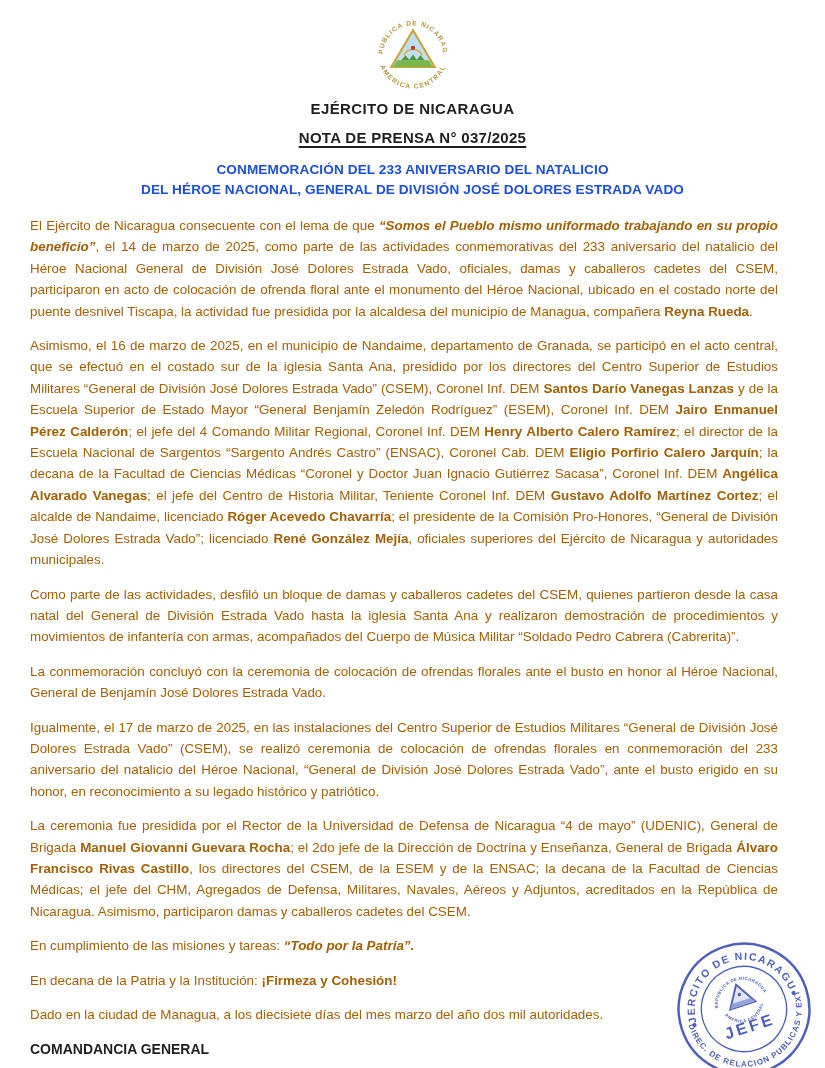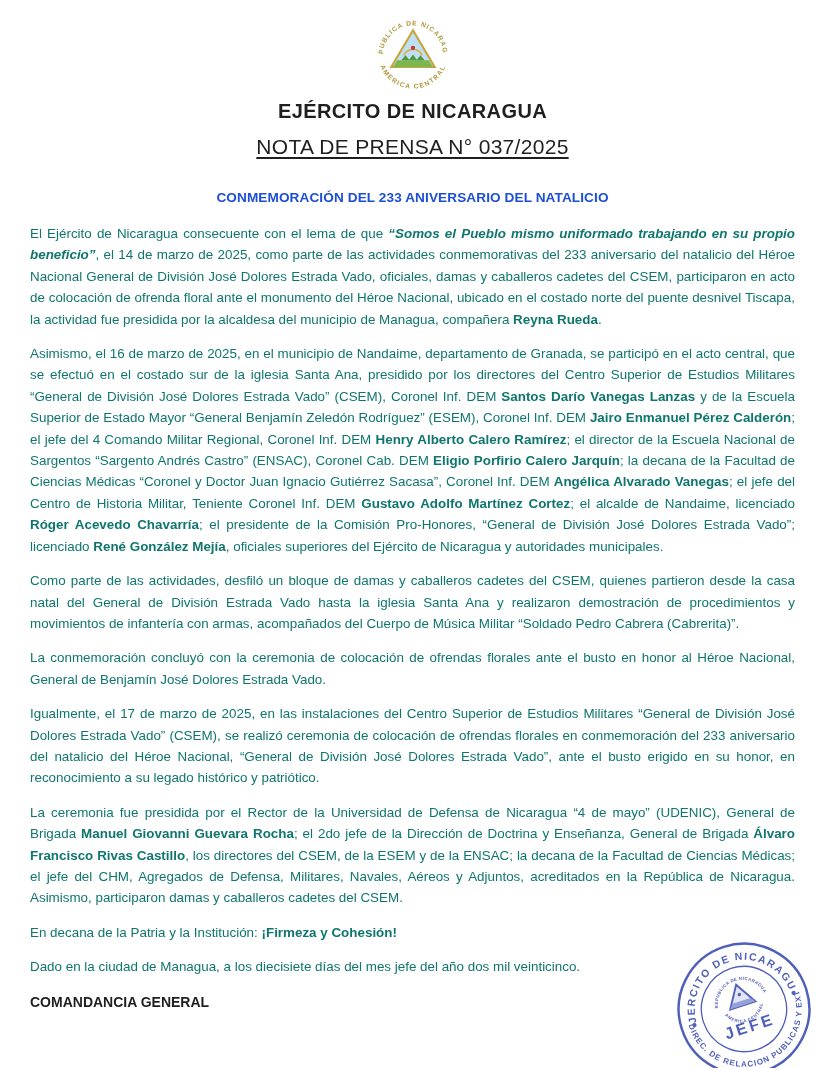--- a/index.html
+++ b/index.html
@@ -6,36 +6,36 @@
   body{
     width:825px;height:1068px;background:#ffffff;
     font-family:"Liberation Sans", sans-serif;
     -webkit-font-smoothing:antialiased;
   }
   .page{position:relative;width:825px;height:1068px;overflow:hidden;background:#fff;}
   .content{padding:10px 30px 0 30px;}
   header{text-align:center;}
   .emblem{display:inline-block;margin-top:2px;}
   .doc-title{
-    font-size:20px;font-weight:bold;color:#1f1f1f;
+    font-size:15px;font-weight:bold;color:#1f1f1f;
     letter-spacing:.4px;margin:4px 0 0 0;
   }
   .press-note{
-    display:inline-block;font-size:21px;font-weight:normal;color:#1f1f1f;
+    display:inline-block;font-size:15px;font-weight:bold;color:#1f1f1f;
     text-decoration:underline;text-underline-offset:3px;text-decoration-thickness:2px;
-    margin:12px 0 16px 0;letter-spacing:.3px;
+    margin:12px 0 0 0;letter-spacing:.3px;
   }
   .headline{
     font-size:13.6px;font-weight:bold;color:#1d4ed8;
     line-height:20px;margin:13px 0 0 0;letter-spacing:.1px;
   }
   main{margin-top:15px;}
   p.body-par{
-    font-size:13.4px;line-height:21.4px;color:#0f766e;
-    text-align:justify;margin:0 0 13px 0;
+    font-size:13.4px;line-height:21.4px;color:#a16207;
+    text-align:justify;margin:0 17px 13px 0;
   }
   .footer-block{
     text-align:left;font-weight:bold;color:#1f1f1f;
     font-size:14px;line-height:22px;margin-top:3px;
   }
   .stamp{
     position:absolute;right:10px;top:938px;width:142px;height:142px;
     transform:rotate(-18deg);opacity:.93;pointer-events:none;
   } 
 </style>
@@ -68,32 +68,34 @@
       </div>
 
       <h1 class="doc-title">EJÉRCITO DE NICARAGUA</h1>
 
       <div>
         <span class="press-note">NOTA DE PRENSA N° 037/2025</span>
       </div>
 
       <div class="headline">
         <div>CONMEMORACIÓN DEL 233 ANIVERSARIO DEL NATALICIO</div>
+        <div>DEL HÉROE NACIONAL, GENERAL DE DIVISIÓN JOSÉ DOLORES ESTRADA VADO</div>
       </div>
     </header>
 
     <main>
       <p class="body-par"><span>El Ejército de Nicaragua consecuente con el lema de que </span><span style="font-weight: bold; font-style: italic;">“Somos el Pueblo mismo uniformado trabajando en su propio beneficio”</span><span>, el 14 de marzo de 2025, como parte de las actividades conmemorativas del 233 aniversario del natalicio del Héroe Nacional General de División José Dolores Estrada Vado, oficiales, damas y caballeros cadetes del CSEM, participaron en acto de colocación de ofrenda floral ante el monumento del Héroe Nacional, ubicado en el costado norte del puente desnivel Tiscapa, la actividad fue presidida por la alcaldesa del municipio de Managua, compañera </span><span style="font-weight: bold;">Reyna Rueda</span><span>.</span></p>
       <p class="body-par"><span>Asimismo, el 16 de marzo de 2025, en el municipio de Nandaime, departamento de Granada, se participó en el acto central, que se efectuó en el costado sur de la iglesia Santa Ana, presidido por los directores del Centro Superior de Estudios Militares “General de División José Dolores Estrada Vado” (CSEM), Coronel Inf. DEM </span><span style="font-weight: bold;">Santos Darío Vanegas Lanzas</span><span> y de la Escuela Superior de Estado Mayor “General Benjamín Zeledón Rodríguez” (ESEM), Coronel Inf. DEM </span><span style="font-weight: bold;">Jairo Enmanuel Pérez Calderón</span><span>; el jefe del 4 Comando Militar Regional, Coronel Inf. DEM </span><span style="font-weight: bold;">Henry Alberto Calero Ramírez</span><span>; el director de la Escuela Nacional de Sargentos “Sargento Andrés Castro” (ENSAC), Coronel Cab. DEM </span><span style="font-weight: bold;">Eligio Porfirio Calero Jarquín</span><span>; la decana de la Facultad de Ciencias Médicas “Coronel y Doctor Juan Ignacio Gutiérrez Sacasa”, Coronel Inf. DEM </span><span style="font-weight: bold;">Angélica Alvarado Vanegas</span><span>; el jefe del Centro de Historia Militar, Teniente Coronel Inf. DEM </span><span style="font-weight: bold;">Gustavo Adolfo Martínez Cortez</span><span>; el alcalde de Nandaime, licenciado </span><span style="font-weight: bold;">Róger Acevedo Chavarría</span><span>; el presidente de la Comisión Pro-Honores, “General de División José Dolores Estrada Vado”; licenciado </span><span style="font-weight: bold;">René González Mejía</span><span>, oficiales superiores del Ejército de Nicaragua y autoridades municipales.</span></p>
       <p class="body-par"><span>Como parte de las actividades, desfiló un bloque de damas y caballeros cadetes del CSEM, quienes partieron desde la casa natal del General de División Estrada Vado hasta la iglesia Santa Ana y realizaron demostración de procedimientos y movimientos de infantería con armas, acompañados del Cuerpo de Música Militar “Soldado Pedro Cabrera (Cabrerita)”.</span></p>
       <p class="body-par"><span>La conmemoración concluyó con la ceremonia de colocación de ofrendas florales ante el busto en honor al Héroe Nacional, General de Benjamín José Dolores Estrada Vado.</span></p>
       <p class="body-par"><span>Igualmente, el 17 de marzo de 2025, en las instalaciones del Centro Superior de Estudios Militares “General de División José Dolores Estrada Vado” (CSEM), se realizó ceremonia de colocación de ofrendas florales en conmemoración del 233 aniversario del natalicio del Héroe Nacional, “General de División José Dolores Estrada Vado”, ante el busto erigido en su honor, en reconocimiento a su legado histórico y patriótico.</span></p>
       <p class="body-par"><span>La ceremonia fue presidida por el Rector de la Universidad de Defensa de Nicaragua “4 de mayo” (UDENIC), General de Brigada </span><span style="font-weight: bold;">Manuel Giovanni Guevara Rocha</span><span>; el 2do jefe de la Dirección de Doctrina y Enseñanza, General de Brigada </span><span style="font-weight: bold;">Álvaro Francisco Rivas Castillo</span><span>, los directores del CSEM, de la ESEM y de la ENSAC; la decana de la Facultad de Ciencias Médicas; el jefe del CHM, Agregados de Defensa, Militares, Navales, Aéreos y Adjuntos, acreditados en la República de Nicaragua. Asimismo, participaron damas y caballeros cadetes del CSEM.</span></p>
+      <p class="body-par"><span>En cumplimiento de las misiones y tareas: </span><span style="font-weight: bold; font-style: italic;">“Todo por la Patria”.</span></p>
       <p class="body-par"><span>En decana de la Patria y la Institución: </span><span style="font-weight: bold; ">¡Firmeza y Cohesión!</span></p>
-      <p class="body-par"><span>Dado en la ciudad de Managua, a los diecisiete días del mes jefe del año dos mil veinticinco.</span></p>
+      <p class="body-par"><span>Dado en la ciudad de Managua, a los diecisiete días del mes marzo del año dos mil autoridades.</span></p>
     </main>
 
     <div class="footer-block">
       <div>COMANDANCIA GENERAL</div>
     </div>
   </div>
 
   <div class="stamp">
     <svg width="142" height="142" viewBox="0 0 150 150" aria-hidden="true">
       <defs>

